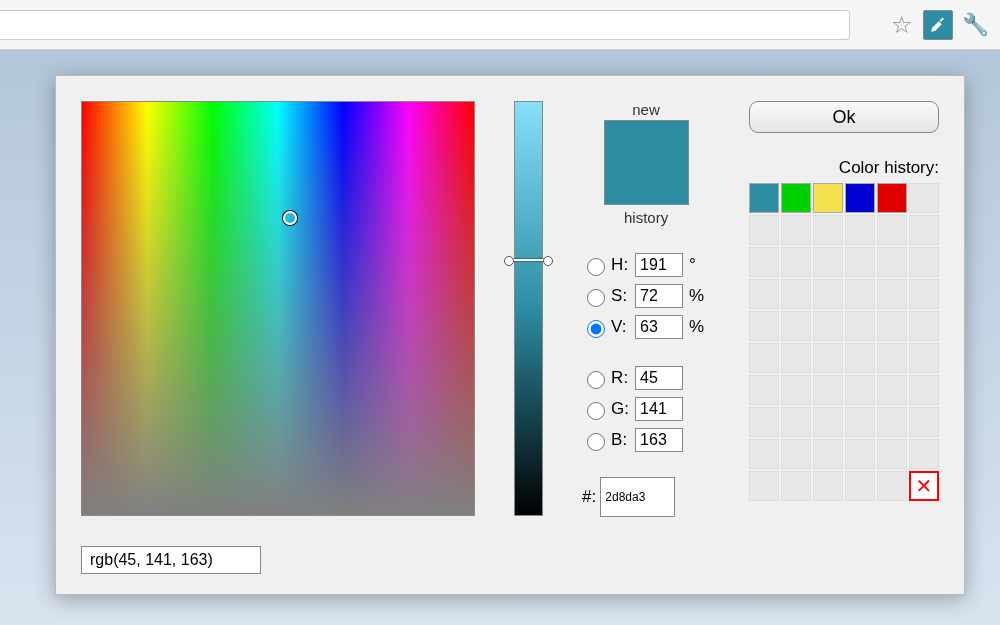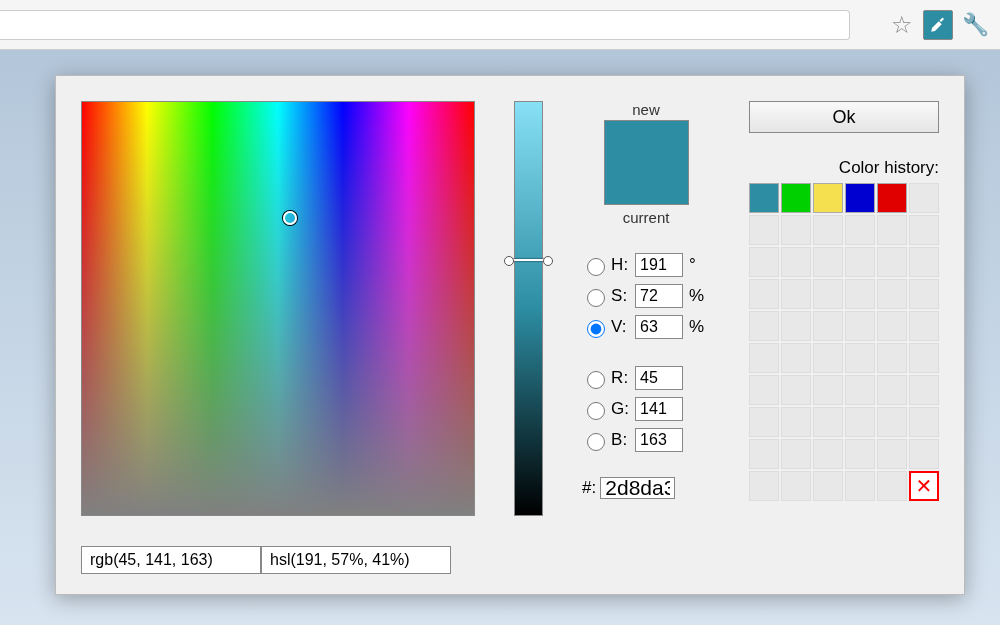--- a/index.html
+++ b/index.html
@@ -164,38 +164,38 @@
     margin-left: 6px;
   }
   .hex-row {
     display: flex;
     align-items: center;
     margin-top: 25px;
     font-size: 17px;
   }
   .hex-row input {
     width: 75px;
-    height: 22px;
-    border: 1px solid #888;
-    background: #fff;
-    font-size: 21px;
+    height: 40px;
+    border: 1px solid #888;
+    background: #fff;
+    font-size: 12px;
     padding: 0 4px;
     margin-left: 4px;
     font-family: Arial, sans-serif;
   }
   .right-column {
     flex: 1;
     display: flex;
     flex-direction: column;
   }
   .btn {
     height: 32px;
     background: linear-gradient(to bottom, #f9f9f9, #e5e5e5);
     border: 1px solid #888;
-    border-radius: 0;
+    border-radius: 9px;
     font-size: 18px;
     margin-bottom: 10px;
     cursor: pointer;
     font-family: Arial, sans-serif;
   }
   .history-label {
     font-size: 17px;
     margin-top: 15px;
     margin-bottom: 5px;
     text-align: right;
@@ -223,20 +223,21 @@
     justify-content: center;
     color: red;
     font-size: 20px;
     line-height: 1;
   }
   .bottom-outputs {
     position: absolute;
     left: 25px;
     bottom: 20px;
     display: flex;
+    gap: 12px;
   }
   .bottom-outputs input {
     height: 28px;
     border: 1px solid #888;
     background: #fff;
     font-size: 16px;
     padding: 0 8px;
     font-family: Arial, sans-serif;
   }
   .rgb-out { width: 180px; }
@@ -264,21 +265,21 @@
       <div class="color-cursor" id="color-cursor" style="left: 53%; top: 28%;"></div>
     </div>
 
     <div class="value-strip">
       <div class="strip-slider" id="strip-slider" style="top: 38%;"></div>
     </div>
 
     <div class="preview-column">
       <div class="preview-label">new</div>
       <div class="preview-swatch" id="new-swatch" style="background: rgb(45, 141, 163);"></div>
-      <div class="preview-label" style="margin-top:4px">current</div>
+      <div class="preview-label" style="margin-top:4px">history</div>
 
       <div class="hsv-rgb">
         <div class="field-row">
           <input type="radio" name="component" style="">
           <span class="flabel">H:</span>
           <input type="text" value="191" style="">
           <span class="unit">°</span>
         </div>
         <div class="field-row">
           <input type="radio" name="component" style="">
@@ -381,15 +382,14 @@
           <div class="history-cell"></div>
           <div class="history-cell"></div>
           <div class="history-cell"></div>
           <div class="history-cell history-clear">✕</div>
         </div>
     </div>
   </div>
 
   <div class="bottom-outputs">
     <input class="rgb-out" value="rgb(45, 141, 163)" style="">
-    <input class="hsl-out" value="hsl(191, 57%, 41%)" style="">
   </div>
 </div>
 
 </body></html>

